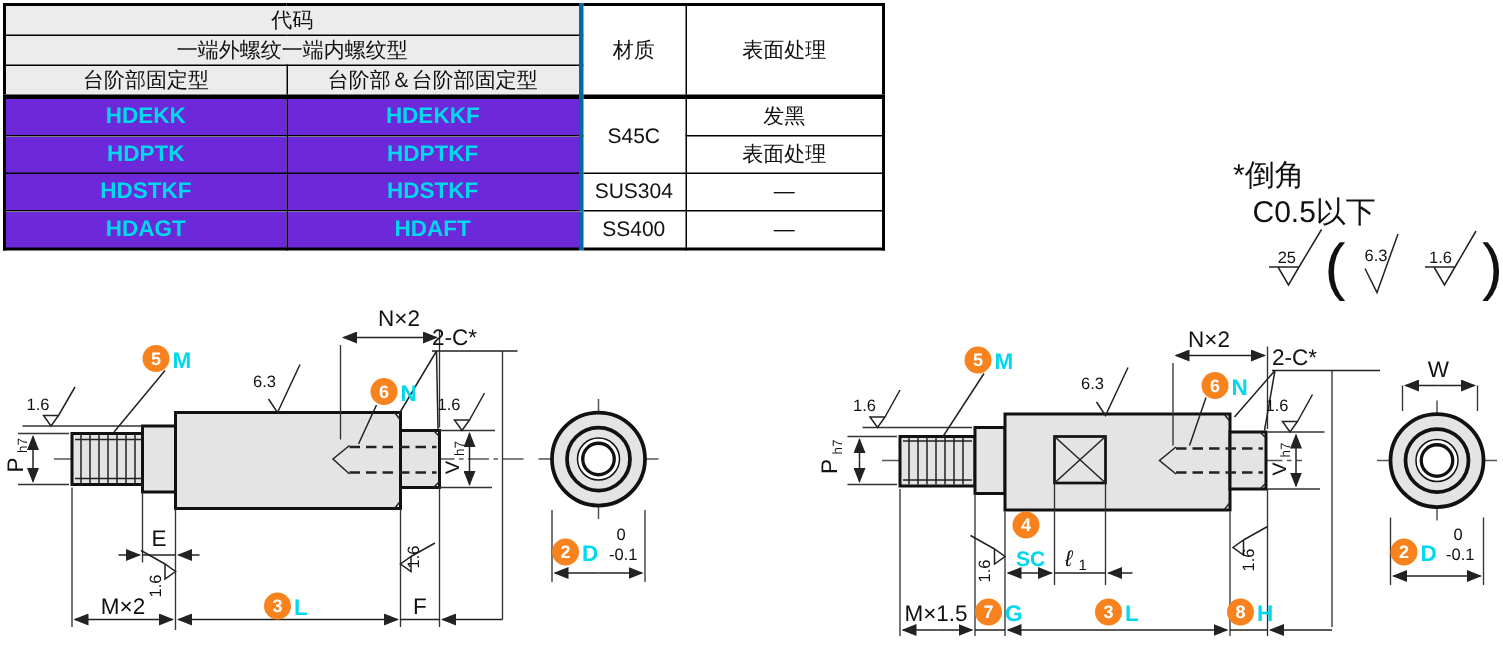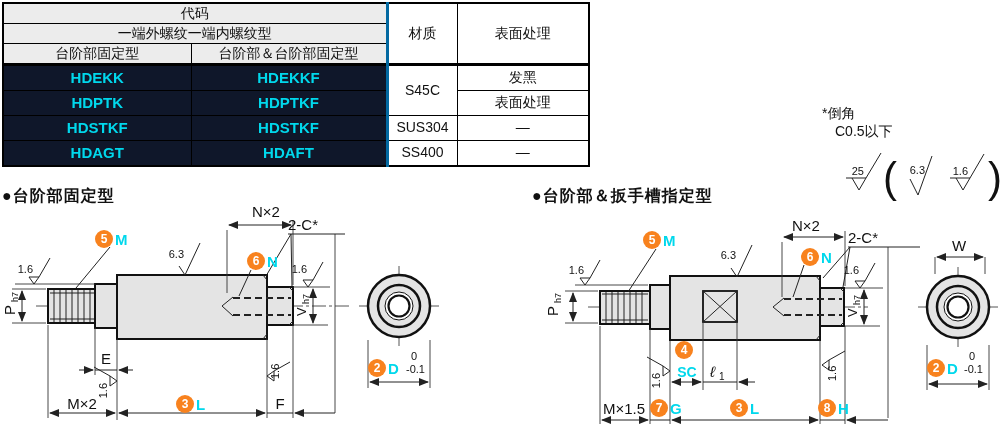--- a/index.html
+++ b/index.html
@@ -7,26 +7,26 @@
          font-family:"Liberation Sans",sans-serif;color:#111;overflow:hidden}
 
   
   table.spec{position:absolute;left:2px;top:2px;border-collapse:collapse;
              border:2px solid #000;table-layout:fixed;width:586px}
   .spec td{border:1px solid #000;text-align:center;vertical-align:middle;
            padding:0;font-size:14px;line-height:1.1;height:19px;overflow:hidden;white-space:nowrap}
   .spec td.hd{background:#ececec}
   .spec tr.thick td{border-top:3px solid #000}
   .spec td.bL{border-left:3px solid #0369a1}
-  .spec td.code{height:24px;color:#00d8ec;font-weight:bold;font-size:15px;background:#0f172a}
+  .spec td.code{height:24px;color:#00d8ec;font-weight:bold;font-size:15px;background:#6d28d9}
   .spec td.val{height:24px;font-size:14px;background:#fff}
 
   
   .sec-title{position:absolute;font-size:16px;font-weight:bold;letter-spacing:1px;white-space:nowrap}
-  .note{position:absolute;left:822px;top:105px;font-size:14px;line-height:1.25;white-space:nowrap}
+  .note{position:absolute;left:822px;top:105px;font-size:20px;line-height:1.25;white-space:nowrap}
   .note .l2{margin-left:13px}
 
   
   svg{position:absolute;overflow:visible}
   svg text{font-family:"Liberation Sans",sans-serif;fill:#111}
   .oln{fill:#e4e4e4;stroke:#111;stroke-width:2}
   .sq{fill:none;stroke:#111;stroke-width:1.8}
   .tn{stroke:#222;stroke-width:1;fill:none}
   .ext{stroke:#333;stroke-width:0.9;fill:none}
   .dim{stroke:#222;stroke-width:1;fill:none}
@@ -104,22 +104,20 @@
       <path class="tn" d="M67,33 L75,49 L89,10"></path>
       <text class="sm" text-anchor="end" x="82" y="28">6.3</text>
     </g>
     <g>
       <path class="tn" d="M107,32 L127,32 M113,32 L120,44 L127,32 M127,32 L141,8"></path>
       <text class="sm" text-anchor="end" x="125" y="29">1.6</text>
     </g>
     <text class="paren" x="145" y="46">)</text>
   </svg>
 
-  <div class="sec-title" style="left:2px;top:186px">●台阶部固定型</div>
-  <div class="sec-title" style="left:532px;top:186px">●台阶部＆扳手槽指定型</div>
 
   <svg style="left:0px;top:183px" width="500" height="248" viewBox="0 183 500 248">
     <defs>
       <marker id="m1" markerWidth="10" markerHeight="8" refX="9" refY="4" orient="auto" markerUnits="userSpaceOnUse">
         <path d="M0,0 L10,4 L0,8 Z" fill="#222"></path>
       </marker>
     </defs>
 
     <g>
       <line class="cl" x1="36" y1="306" x2="352" y2="306"></line>

